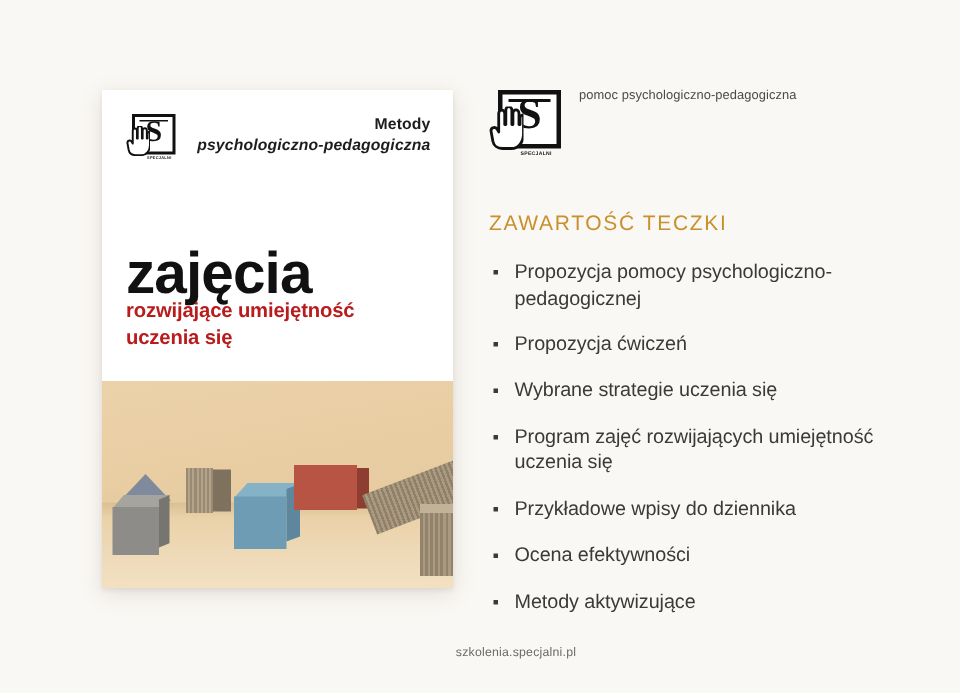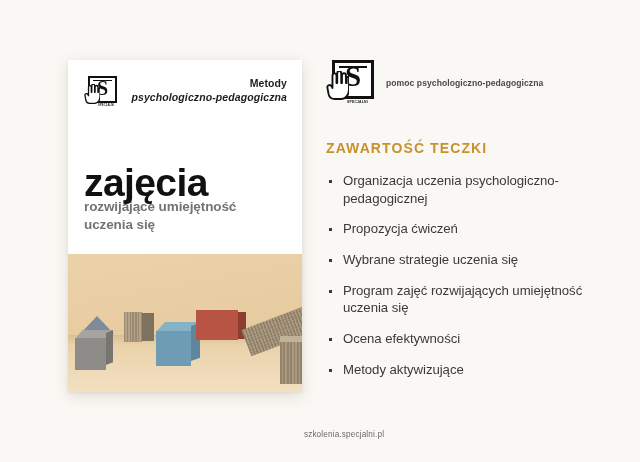--- a/index.html
+++ b/index.html
@@ -121,21 +121,21 @@
     color: #111;
   }
   .cover-sub {
     position: absolute;
     left: 16px;
     top: 138px;
     width: 200px;
     font-size: 13.5px;
     font-weight: 700;
     line-height: 1.35;
-    color: #737373;
+    color: #b91c1c;
     letter-spacing: -0.1px;
   }
 
   
   .cover-photo {
     position: relative;
     flex: 1 1 auto;
     background: linear-gradient(170deg, #ecd2a8 0%, #e8cda3 45%, #e3c79c 100%);
     overflow: hidden;
   }
@@ -232,31 +232,31 @@
 
   .brand-text { padding-top: 0px; }
   .brand-title {
     font-size: 15px;
     font-weight: 700;
     line-height: 1.3;
     letter-spacing: -0.2px;
     color: #1d1d1b;
   }
   .brand-sub {
-    margin-top: 20px;
+    margin-top: 0;
     font-size: 8.6px;
-    font-weight: 700;
+    font-weight: 400;
     color: #4a4a46;
     letter-spacing: .05px;
   }
 
   .section-title {
     margin-top: 36px;
     font-size: 14px;
-    font-weight: 700;
+    font-weight: 400;
     letter-spacing: 1.1px;
     color: #c8912e;
   }
 
   .content-list {
     list-style: none;
     margin: 16px 0 0 0;
     padding: 0;
   }
   .content-list li {
@@ -363,22 +363,23 @@
     </div>
 
     <div class="brand-text">
       <div class="brand-sub">pomoc psychologiczno-pedagogiczna</div>
     </div>
   </div>
 
   <div class="section-title">ZAWARTOŚĆ TECZKI</div>
 
   <ul class="content-list">
-    <li>Organizacja uczenia psychologiczno-pedagogicznej</li>
+    <li>Propozycja pomocy psychologiczno-pedagogicznej</li>
     <li>Propozycja ćwiczeń</li>
     <li>Wybrane strategie uczenia się</li>
     <li>Program zajęć rozwijających umiejętność uczenia się</li>
+    <li>Przykładowe wpisy do dziennika</li>
     <li>Ocena efektywności</li>
     <li>Metody aktywizujące</li>
   </ul>
 </div>
 
 <div class="footer-url">szkolenia.specjalni.pl</div>
 
 </body></html>

